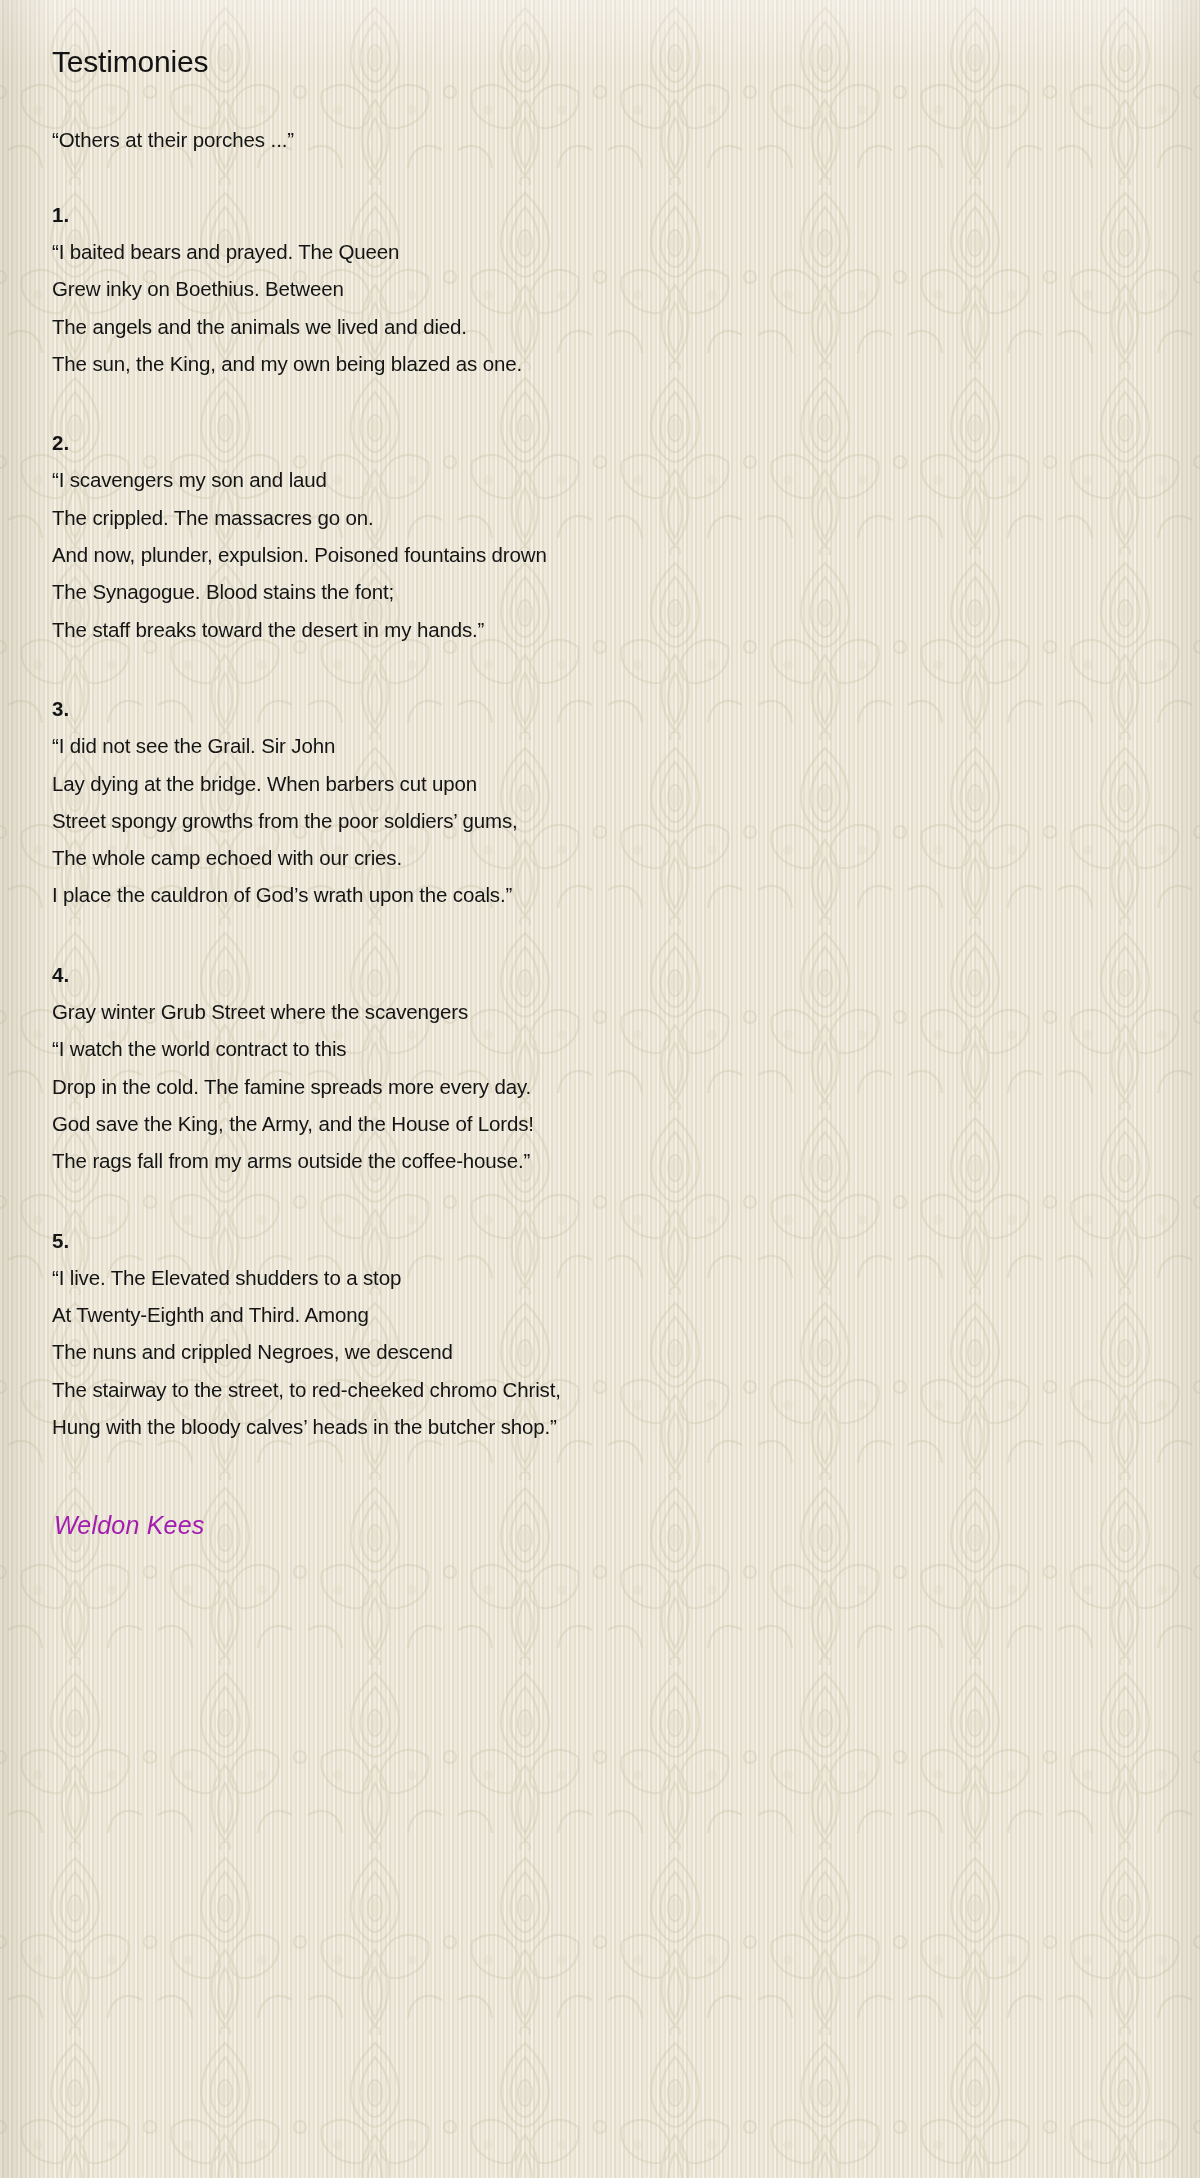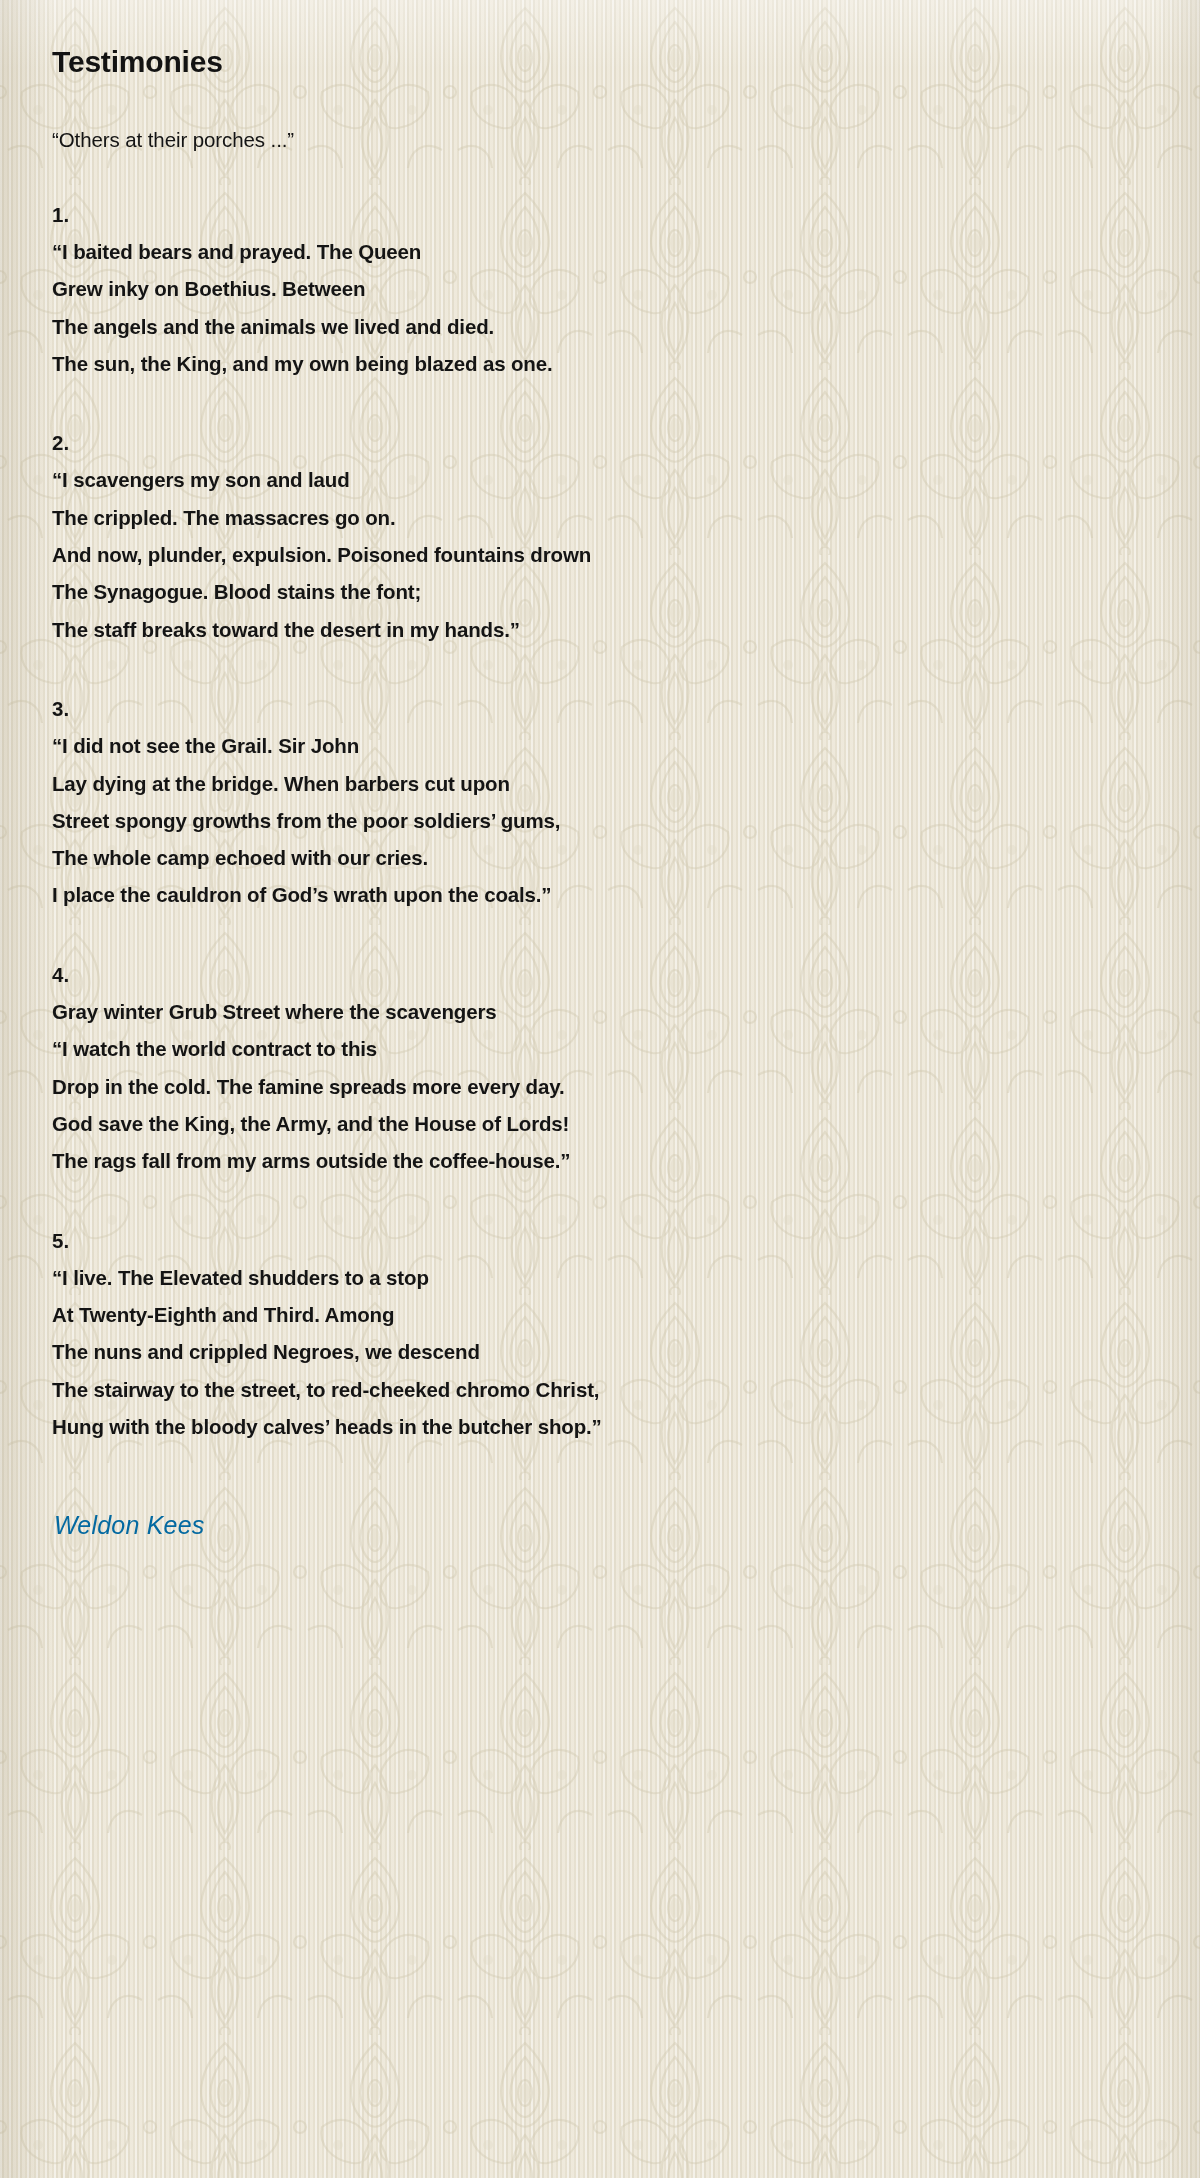--- a/index.html
+++ b/index.html
@@ -55,21 +55,21 @@
   
   #poem-sheet {
     position: relative;
     z-index: 2;
     padding: 34px 56px 0 50px;
     box-sizing: border-box;
   }
 
   .poem-title {
     font-size: 30px;
-    font-weight: bold;
+    font-weight: normal;
     color: #131313;
     letter-spacing: -0.2px;
     margin: 0 0 0 2px;
     padding-top: 10px;
     line-height: 1.2;
   }
 
   .poem-epigraph {
     font-size: 20.5px;
     font-weight: normal;
@@ -84,33 +84,33 @@
   }
   .stanza-number {
     font-size: 20.5px;
     font-weight: bold;
     color: #141414;
     margin: 0 0 0 2px;
     line-height: 1.82;
   }
   .stanza-line {
     font-size: 20.5px;
-    font-weight: bold;
+    font-weight: normal;
     color: #141414;
     margin: 0 12px 0 2px;
     line-height: 1.82;
     letter-spacing: -0.15px;
     white-space: pre;
   }
 
   .poem-author {
     font-size: 25px;
     font-style: italic;
     font-weight: normal;
-    color: #0369a1;
+    color: #a21caf;
     margin: 66px 0 16px 4px;
     letter-spacing: 0.2px;
   }
 </style>
 </head>
 <body>
 
 <div id="bg-layer">
   <div id="bg-vertical-grain"></div>
   <svg id="bg-damask" viewBox="0 0 1200 2178" preserveAspectRatio="none" xmlns="http://www.w3.org/2000/svg">

